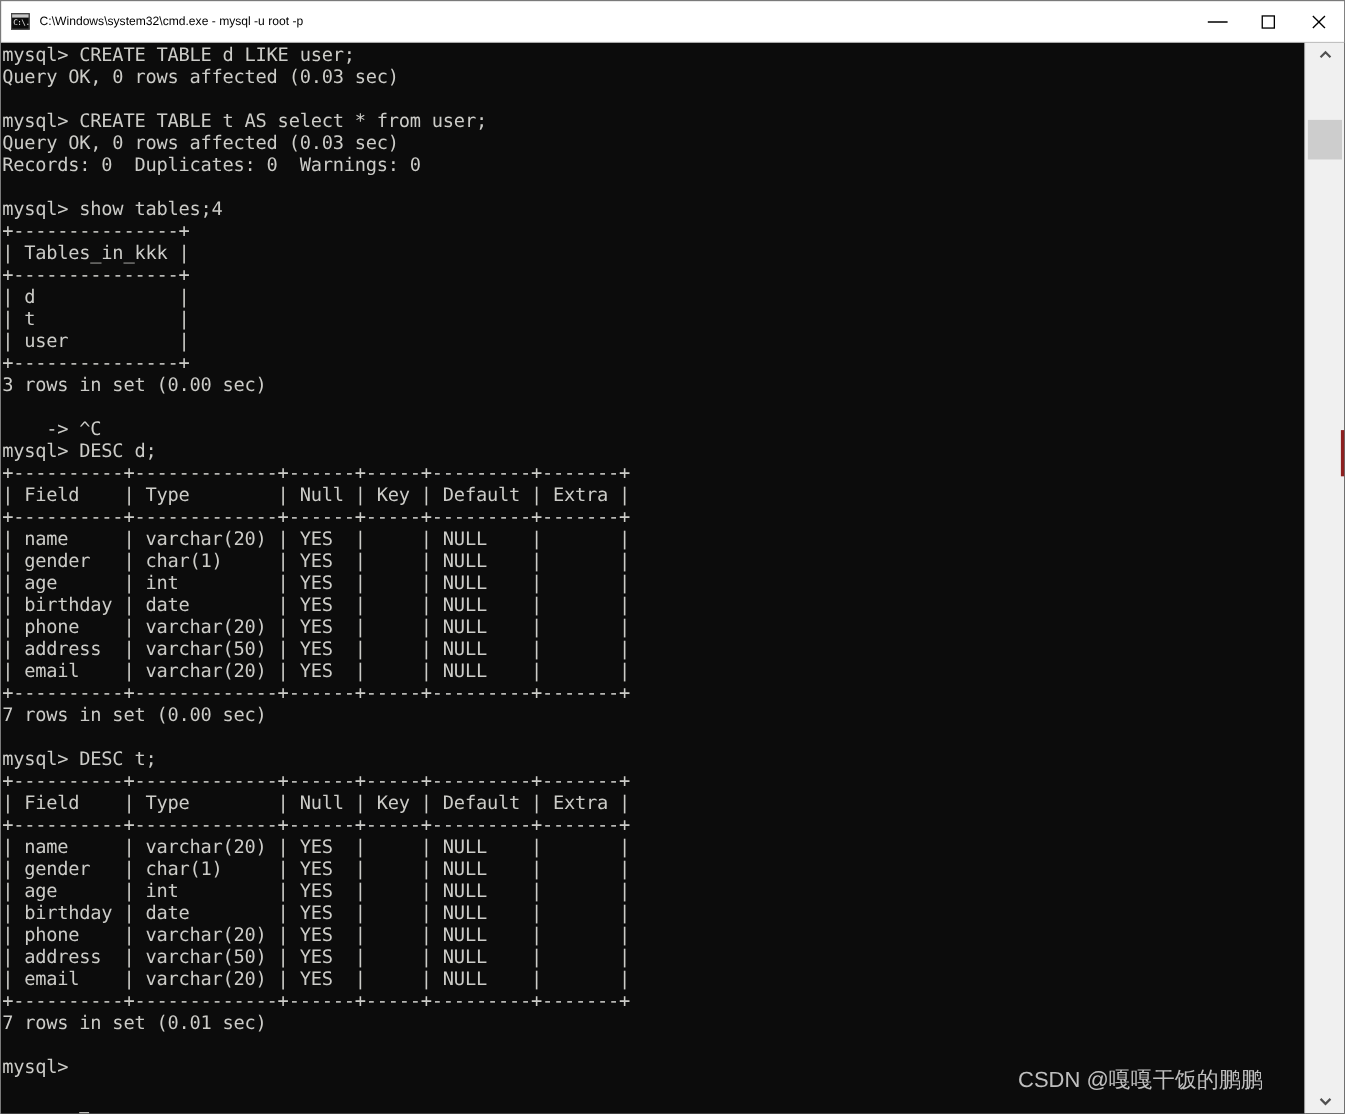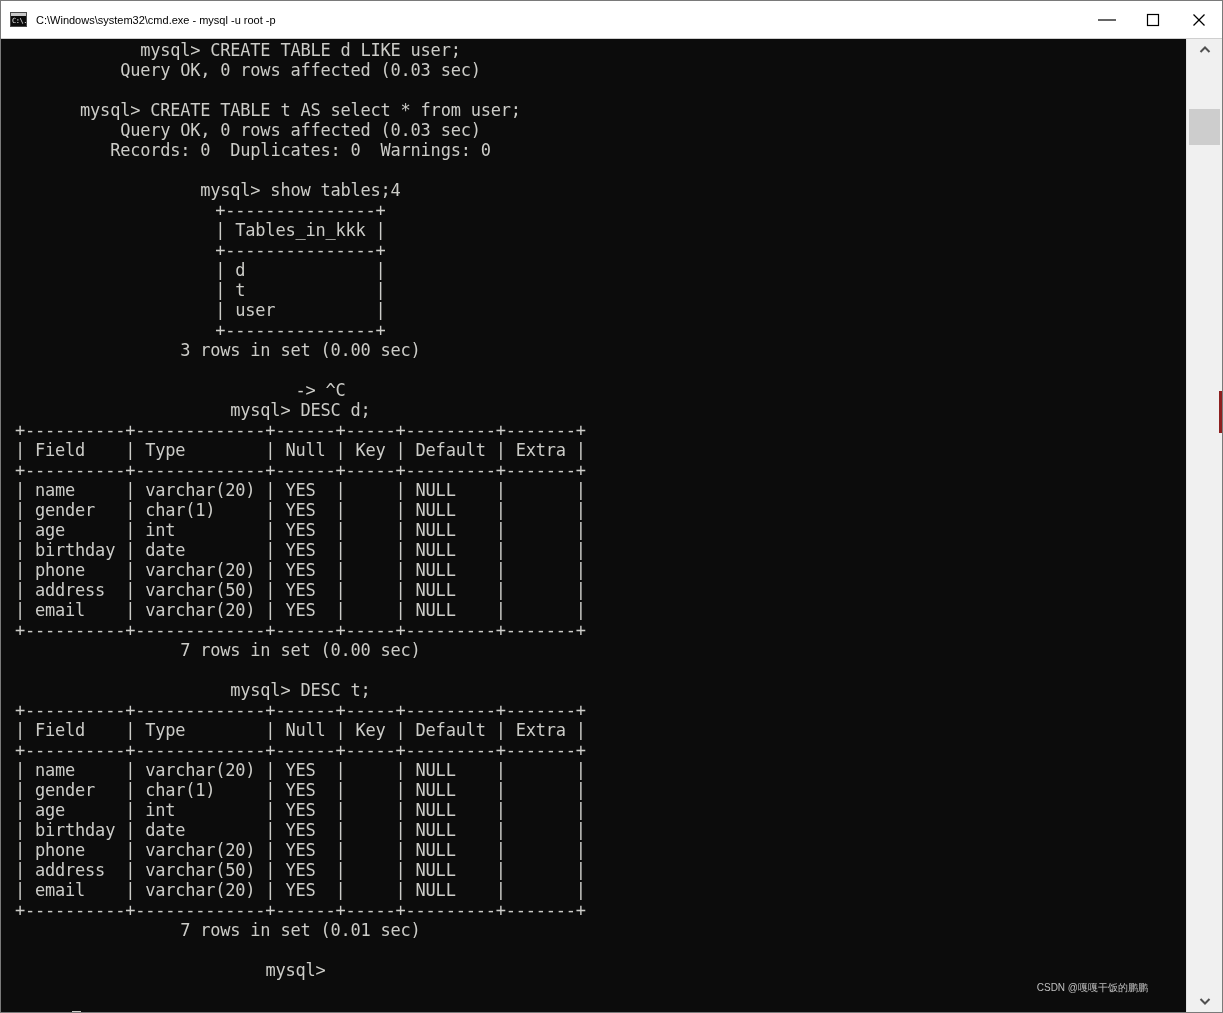--- a/index.html
+++ b/index.html
@@ -97,48 +97,47 @@
 
   .console {
     flex: 1 1 auto;
     position: relative;
     overflow: hidden;
     background: #0c0c0c;
   }
 
   pre.term {
     margin: 0;
-    padding: 0 0 0 14px;
+    padding: 0 0 0 1px;
     font-family: "DejaVu Sans Mono", monospace;
     font-size: 17px;
     line-height: 20px;
     color: #ccccc8;
     white-space: pre;
     letter-spacing: -0.22px;
     position: absolute;
     left: 0;
     top: 1px;
-    text-align: center;
   }
 
   .cursor {
     position: absolute;
     width: 9px;
     height: 5px;
     background: #ccccc8;
     left: 71px;
     top: 972px;
   }
 
   .watermark {
     position: absolute;
     right: 38px;
     bottom: 17px;
     font-family: "Liberation Sans", sans-serif;
-    font-size: 10px;
+    font-size: 20px;
     color: #d8d8d8;
     opacity: 0.88;
     white-space: nowrap;
   }
 
   
   .scrollbar {
     width: 36px;
     min-width: 36px;
     background: #f0f0f0;

